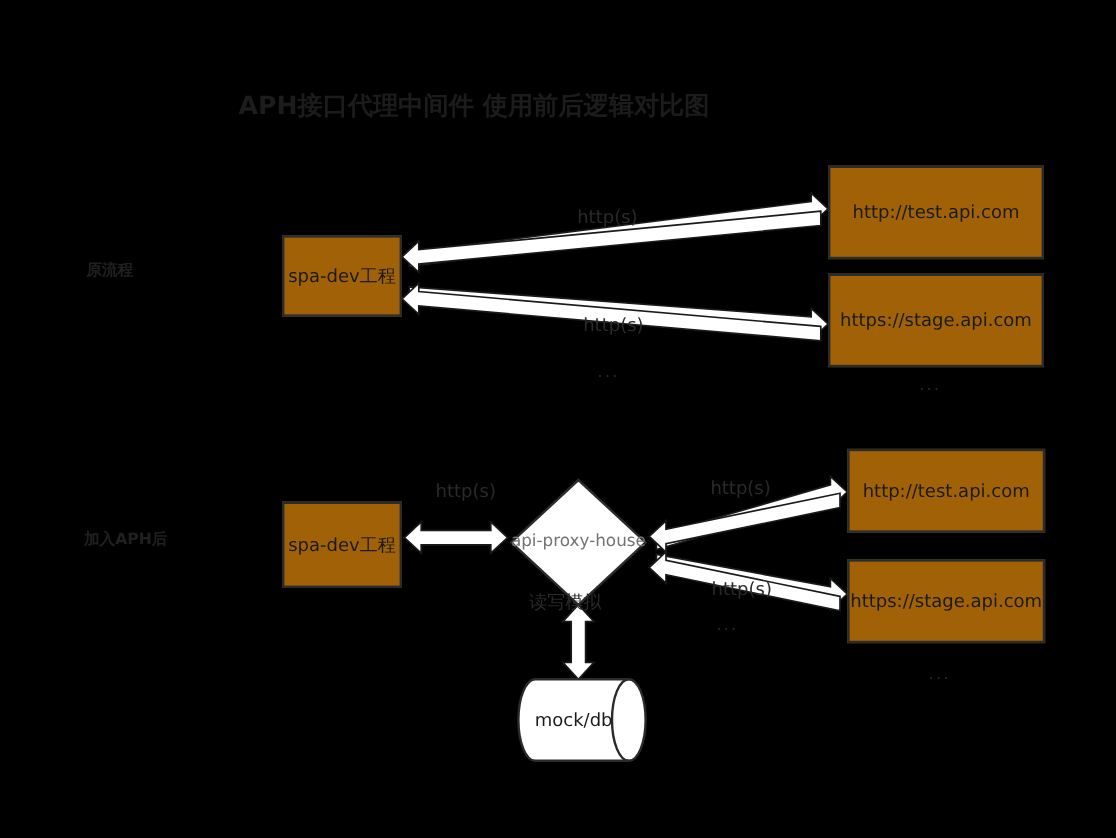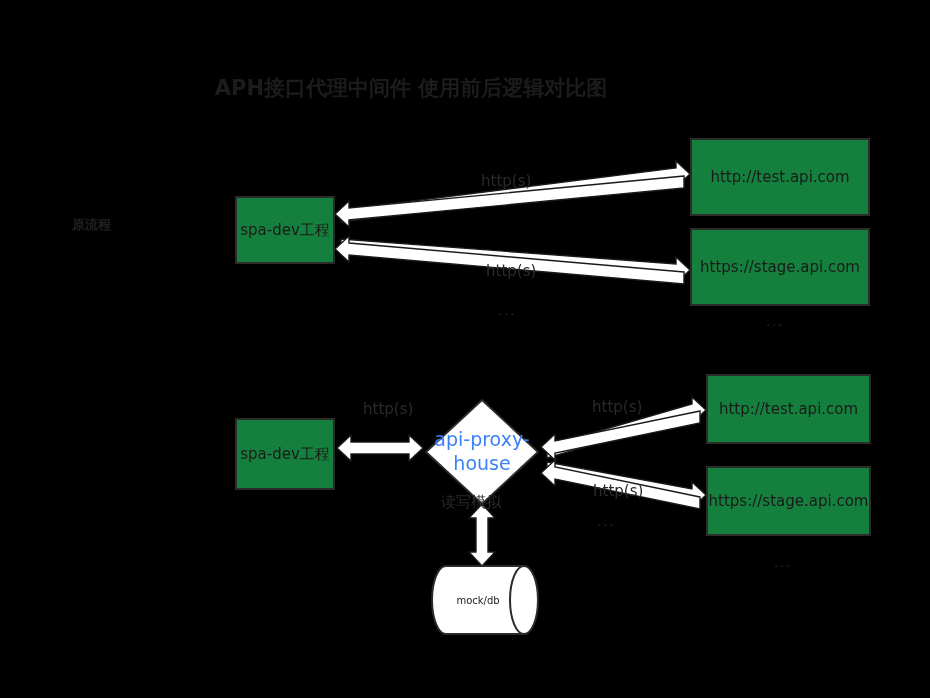--- a/index.html
+++ b/index.html
@@ -22,38 +22,37 @@
     left: 0;
     top: 74px;
     width: 790px;
     text-align: center;
     font-size: 21px;
     font-weight: bold;
     color: #1c1c1c;
     letter-spacing: 0px;
     white-space: nowrap;
     user-select: none;
-    padding-left: 16px;
   }
 
   
   .row-label {
     position: absolute;
     font-size: 13px;
     font-weight: bold;
     color: #202020;
     white-space: nowrap;
   }
   .row-label.top  { left: 72px; top: 216px; }
   .row-label.bottom { left: 70px; top: 440px; }
 
   
   .node-box {
     position: absolute;
-    background: #15803d;
+    background: #a16207;
     border: 2px solid #2b2b2b;
     box-sizing: border-box;
     display: flex;
     align-items: center;
     justify-content: center;
     color: #1a1a1a;
     font-size: 15px;
     text-align: center;
     line-height: 1.25;
   }
@@ -79,43 +78,43 @@
   .diamond-shape {
     position: absolute;
     inset: 0;
   }
   .diamond-label {
     position: absolute;
     inset: 0;
     display: flex;
     align-items: center;
     justify-content: center;
-    font-size: 19px;
-    color: #3b82f6;
-    text-align: center;
+    font-size: 14px;
+    color: #737373;
+    text-align: right;
     line-height: 1.25;
     pointer-events: none;
   }
 
   
   .cylinder-wrap {
     position: absolute;
     left: 430px;
     top: 564px;
     width: 110px;
     height: 72px;
   }
   .cylinder-shape { position: absolute; inset: 0; }
   .cylinder-label {
     position: absolute;
     inset: 0;
     display: flex;
     align-items: center;
     justify-content: center;
-    font-size: 10px;
+    font-size: 15px;
     color: #1a1a1a;
     padding-right: 14px;
     box-sizing: border-box;
     pointer-events: none;
   }
 
   
   .edge-label {
     position: absolute;
     font-size: 15px;
@@ -153,20 +152,21 @@
   }
 </style>
 </head>
 <body>
 
 <div id="canvas">
 
   <div class="diagram-title">APH接口代理中间件 使用前后逻辑对比图</div>
 
   <div class="row-label top">原流程</div>
+  <div class="row-label bottom">加入APH后</div>
 
   <svg id="arrow-layer" viewBox="0 0 930 698">
 
     <g>
       <polygon points="341,210 676,168 676,161 690,174 676,187 676,180 341,222" fill="#ffffff" stroke="#1a1a1a" stroke-width="1.4" stroke-linejoin="miter"></polygon>
       <polygon points="684,176 349,208 349,201 335,214 349,227 349,220 684,188" fill="#ffffff" stroke="#1a1a1a" stroke-width="1.4" stroke-linejoin="miter"></polygon>
     </g>
 
     <g>
       <polygon points="341,239 676,264 676,257 690,270 676,283 676,276 341,251" fill="#ffffff" stroke="#1a1a1a" stroke-width="1.4" stroke-linejoin="miter"></polygon>

